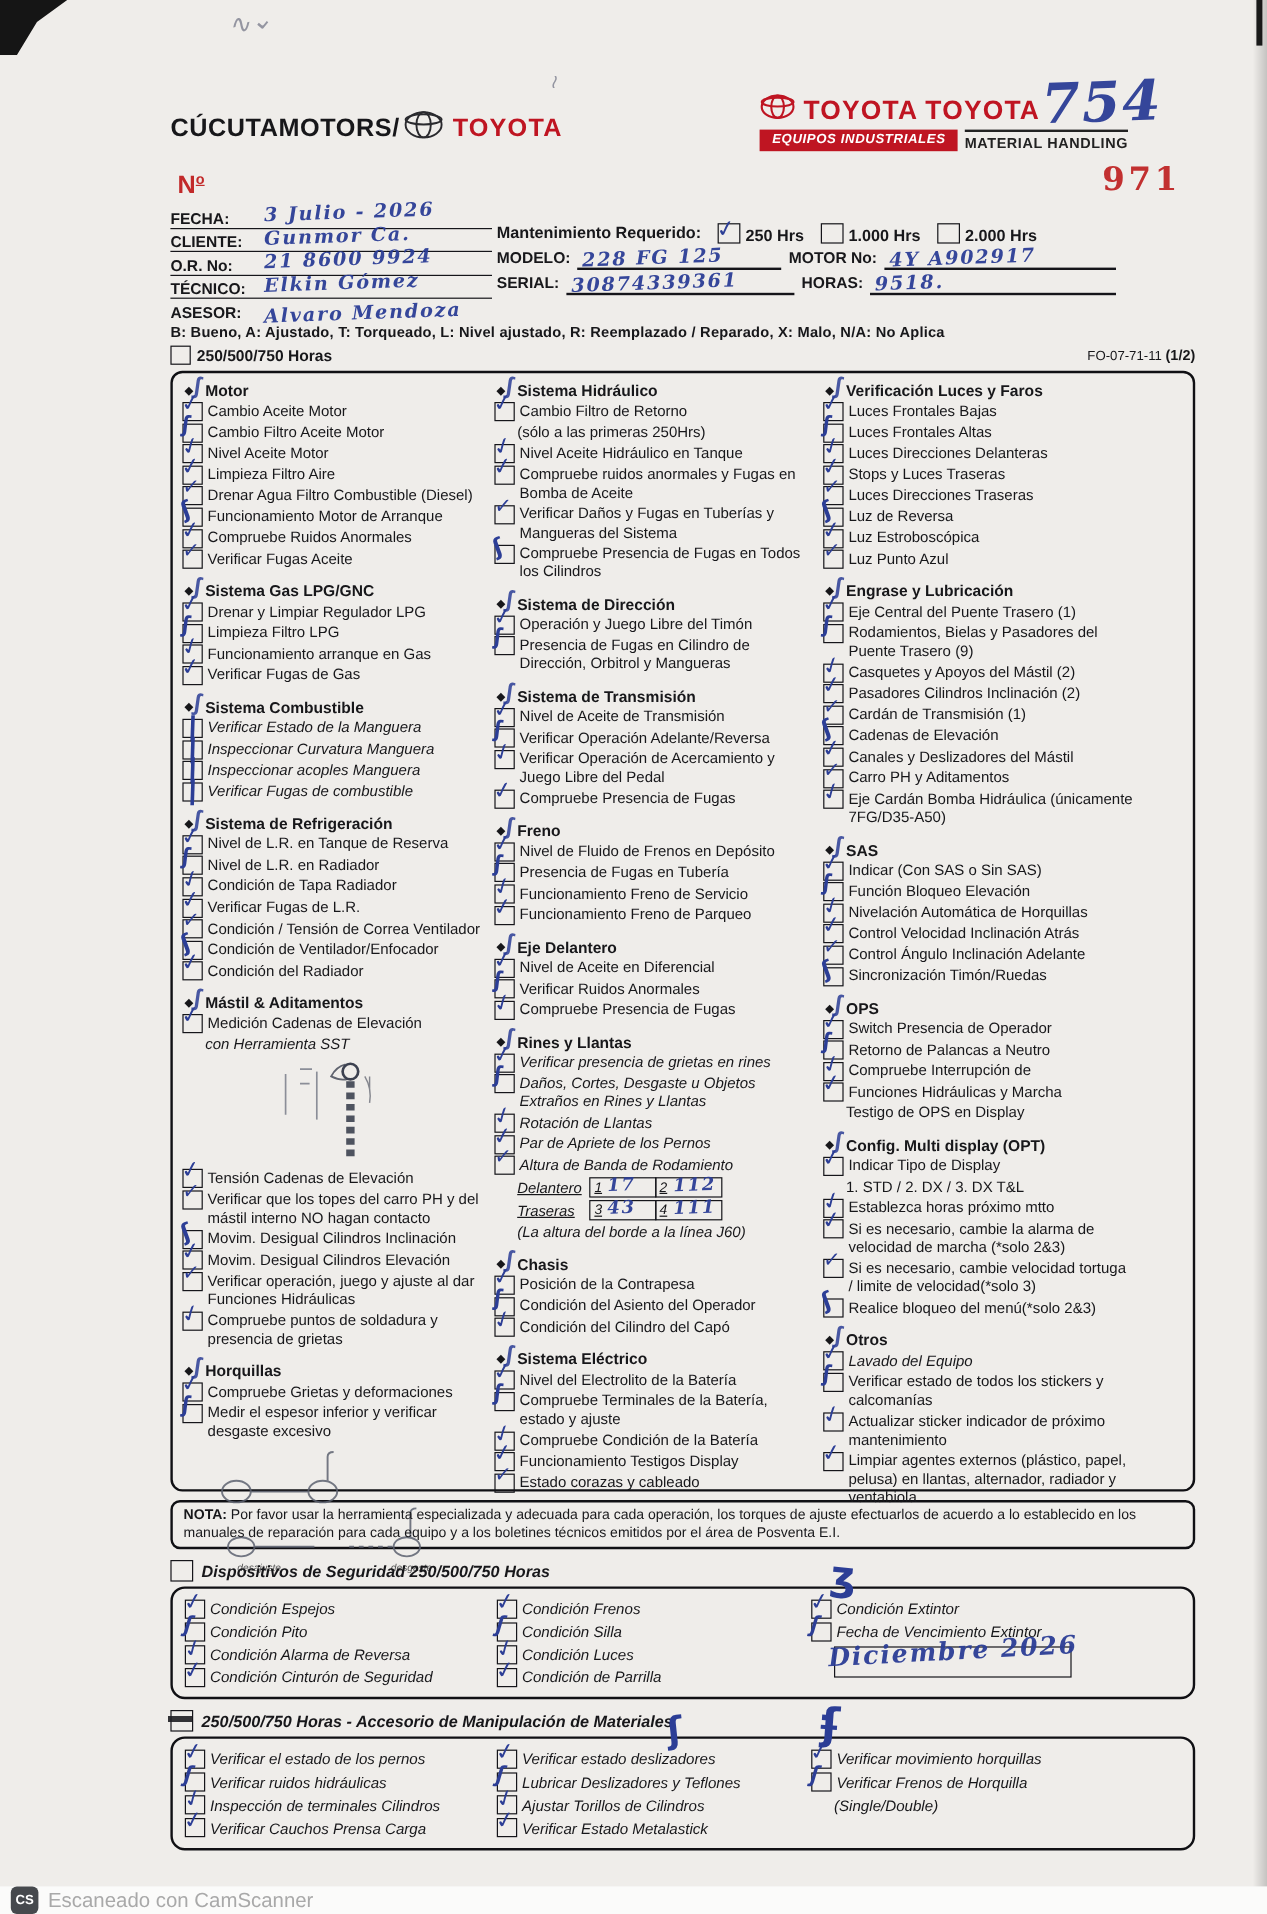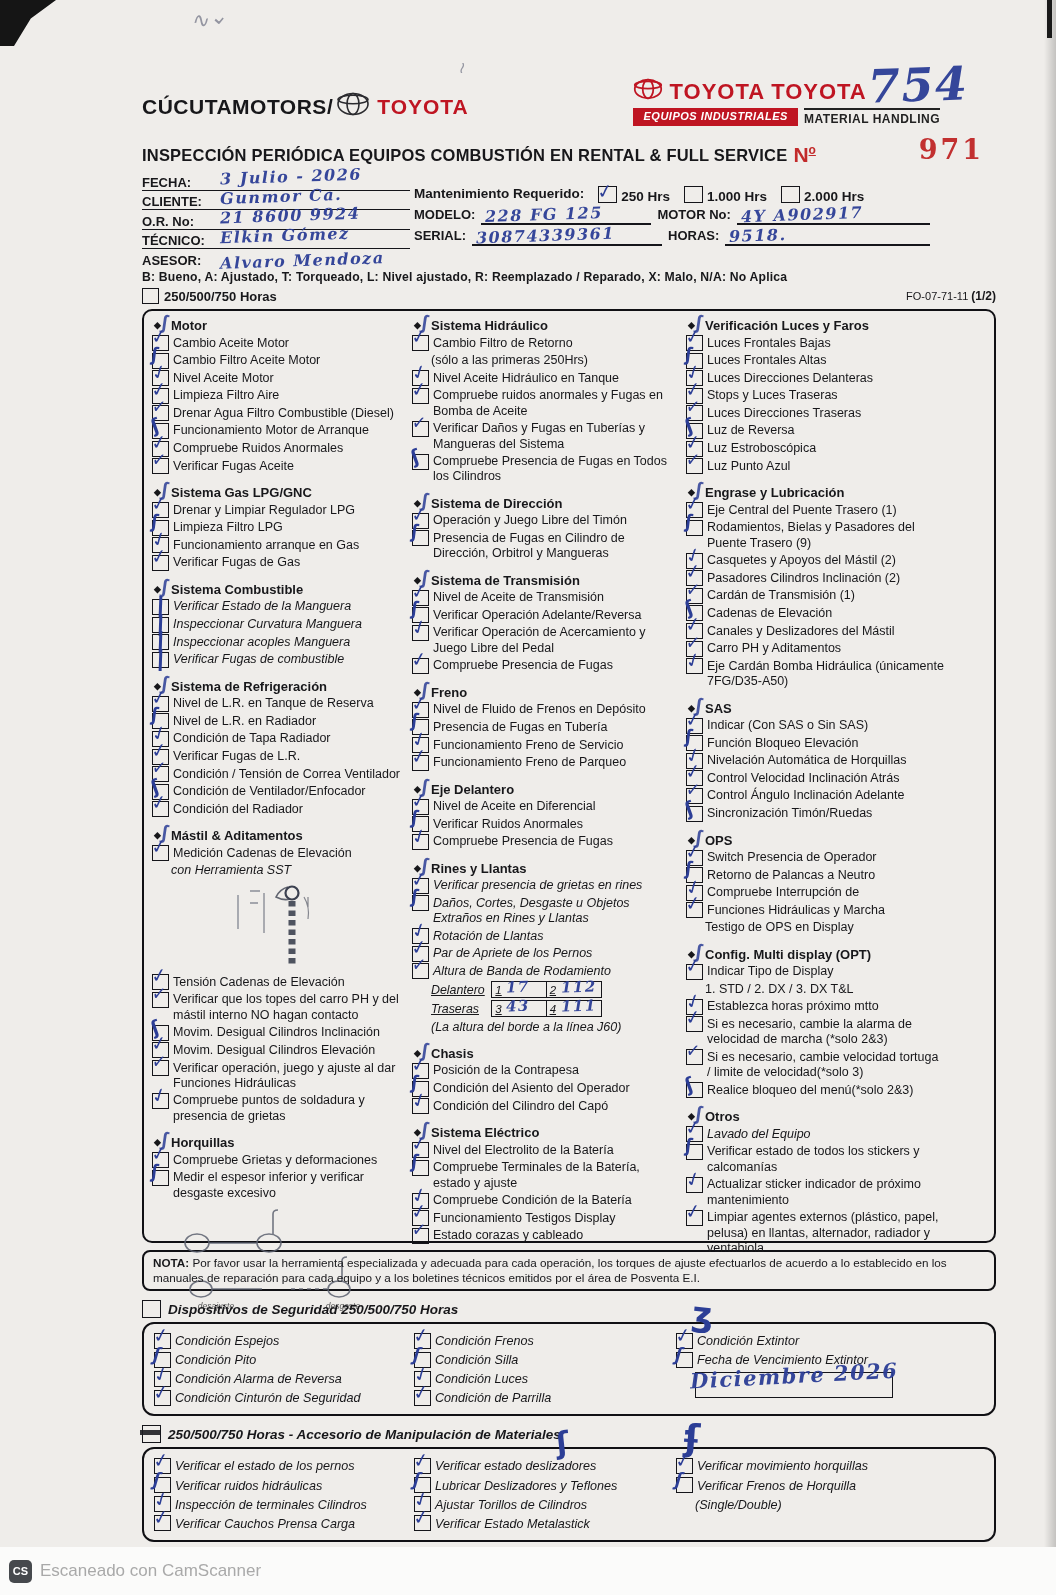--- a/index.html
+++ b/index.html
@@ -104,21 +104,21 @@
   .sub-h .t{font-weight:bold;font-style:italic;font-size:13.5px;margin-left:7px;}
   .bbox{position:relative;border:2.6px solid #101014;border-radius:12px;padding:7px 10px;display:flex;}
   .bcol{box-sizing:border-box;}
   .bbox .item{font-size:12.6px;line-height:17px;font-style:italic;}
   .bcol.w1{width:260px;} .bcol.w2{width:262px;} .bcol.w3{width:250px;}
   .vbox{position:relative;border:1.8px solid #15151a;width:196px;height:24px;margin:3px 0 0 19px;}
   .vbox .hand{position:absolute;left:-6px;top:-10px;font-size:21px;transform:rotate(-3deg);white-space:nowrap;}
   .ink{position:absolute;color:#2c3e96;font-weight:bold;font-family:"DejaVu Sans",sans-serif;pointer-events:none;}
 
   
-  .footer{position:absolute;left:0;bottom:0;width:100%;height:48px;background:#fbfbfa;
+  .footer{position:absolute;left:0;bottom:0;width:100%;height:23px;background:#fbfbfa;
         display:flex;align-items:center;gap:8px;padding-left:9px;box-sizing:border-box;}
   .cs-badge{width:23px;height:23px;background:#46494d;border-radius:5px;color:#fff;
         display:flex;align-items:center;justify-content:center;font-size:11px;font-weight:bold;}
   .cs-text{color:#a9a9a9;font-size:17px;}
 </style>
 </head>
 <body>
 
 <div class="page">
   <div class="corner"></div>
@@ -162,21 +162,20 @@
           <span class="eq-badge">EQUIPOS INDUSTRIALES</span>
           <span class="mh-wrap">
               <span class="mh-line"></span>
             <span class="mh">MATERIAL HANDLING</span>
             </span>
         </div>
       </div>
     </div>
 
     <div class="title-row">
-      <span class="title">INSPECCIÓN PERIÓDICA EQUIPOS COMBUSTIÓN EN RENTAL &amp; FULL SERVICE</span>
       <span class="no-mark"><span>N</span><sup>o</sup></span>
       <span class="stamp">971</span>
     </div>
 
     <div class="fields">
       <div class="fcol">
         <div class="frow">
             <span class="flabel">FECHA:</span>
           <span class="hand fval">3 Julio - 2026</span>
           </div>

